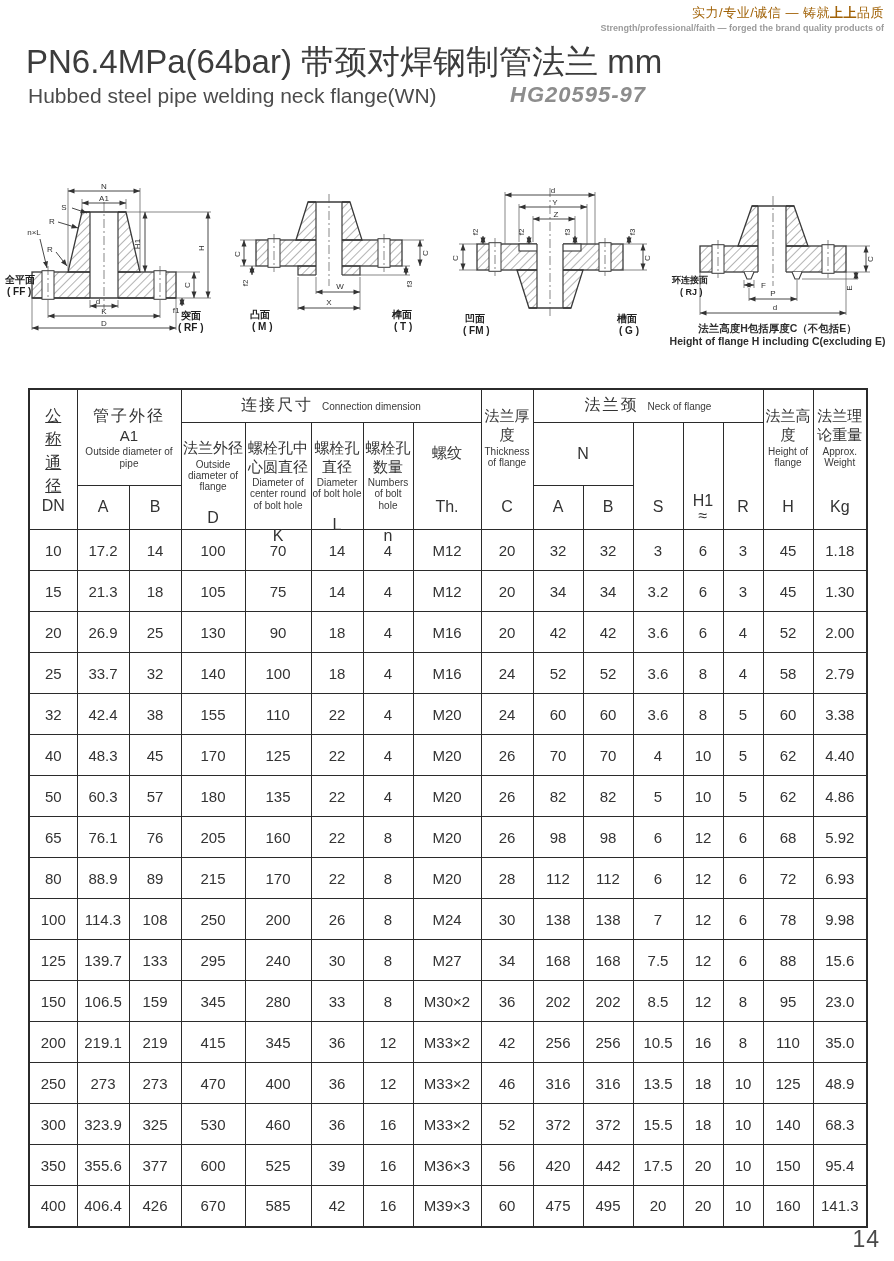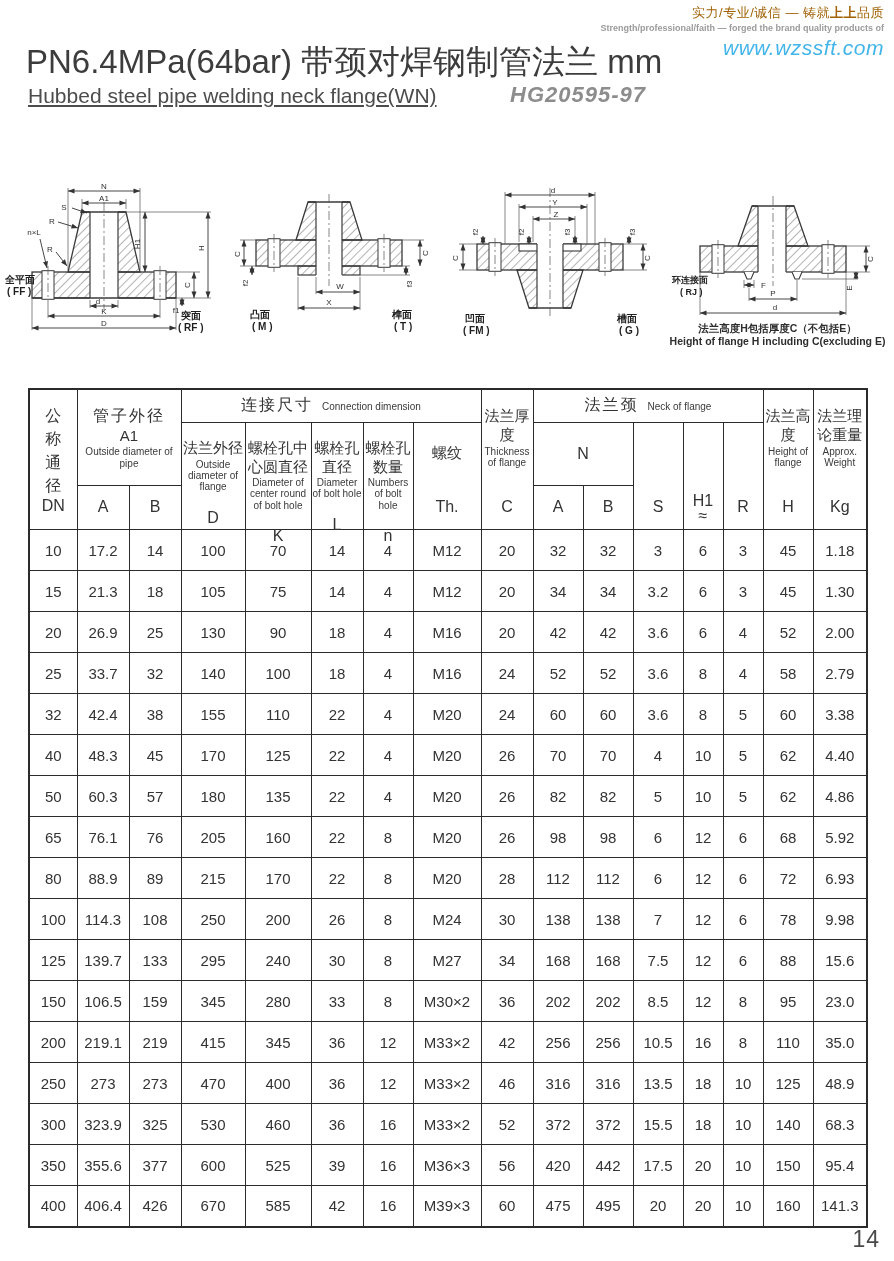--- a/index.html
+++ b/index.html
@@ -9,21 +9,21 @@
 
   
   .brand { position:absolute; top:4px; right:10px; text-align:right; }
   .brand .zh { font-size:13px; color:#a16207; letter-spacing:.5px; }
   .brand .zh b { font-weight:bold; }
   .brand .en { font-size:9px; color:#9b9b9b; margin-top:1px;font-weight:bold; }
   .brand .url { font-size:21px; color:#43b5e9; font-style:italic; margin-top:3px; letter-spacing:.5px; }
 
   
   .title    { position:absolute; left:26px; top:40px; font-size:33px; font-weight:normal; color:#3c3c3c; white-space:nowrap; }
-  .subtitle { position:absolute; left:28px; top:84px; font-size:21px; color:#4c4c4c;text-decoration:underline; }
+  .subtitle { position:absolute; left:28px; top:84px; font-size:21px; color:#4c4c4c; }
   .standard { position:absolute; left:510px; top:82px; font-size:22px; font-weight:bold; font-style:italic; color:#8d8d8d; letter-spacing:1px; }
 
   
   .diagrams { position:absolute; top:182px; left:4px; width:886px; display:flex; justify-content:space-between; align-items:flex-start; }
   .dcol { display:flex; flex-direction:column; align-items:center; }
   .dwg text { font-size:8px; fill:#2e2e2e; font-family:"Liberation Sans",sans-serif; }
   .dwg .cap  { font-size:10px; font-weight:bold; fill:#1e1e1e; }
   .dwg .cap2 { font-size:9px;  font-weight:bold; fill:#1e1e1e; }
   .dwg .dim { stroke:#333; stroke-width:0.9; fill:none; }
   .dwg .ext { stroke:#555; stroke-width:0.7; fill:none; }
@@ -37,34 +37,33 @@
                            font-weight:normal; color:#333; padding:0; background:#fff; }
   .flange td { font-size:15px; height:41px; }
   .hz  { font-size:15px; line-height:1.25; word-break:break-all; }
   .hz2 { font-size:16px; letter-spacing:2px; }
   .he  { font-size:10px; line-height:1.12; color:#3a3a3a; margin-top:1px; }
   .letter { font-size:16px; }
   .stack { display:flex; flex-direction:column; align-items:stretch; }
   .h139 { height:139px; } .h106 { height:106px; }
   .stack .mid { flex:1 1 auto; display:flex; flex-direction:column; justify-content:center; align-items:center; padding:16px 1px; }
   .stack .bot { height:44px; display:flex; align-items:center; justify-content:center; }
-  .vert { width:1.05em; margin:0 auto; word-break:break-all; font-size:16px; line-height:1.45; }
+  .vert { width:1.05em; margin:0 auto; word-break:break-all; font-size:16px; line-height:1.45;text-decoration:underline; }
   .r1 { height:33px; } .r2 { height:62px; } .r3 { height:44px; }
 
   .pageno { position:absolute; right:14px; top:1226px; font-size:23px; color:#4a4a4a; letter-spacing:1px; }
 </style>
 </head>
 <body>
 
 <div class="sheet">
 
   <div class="brand">
     <div class="zh"><span>实力/专业/诚信 — 铸就</span><b>上上</b><span>品质</span></div>
     <div class="en">Strength/professional/faith — forged the brand quality products of</div>
-    <div class="url">www.wzssft.com</div>
   </div>
 
   <h1 class="title">PN6.4MPa(64bar) 带颈对焊钢制管法兰  mm</h1>
   <div class="subtitle">Hubbed steel pipe welding neck flange(WN)</div>
   <div class="standard">HG20595-97</div>
 
   <div class="diagrams">
 
     <div class="dcol">
       <svg class="dwg" width="215" height="162" viewBox="0 0 215 162">

